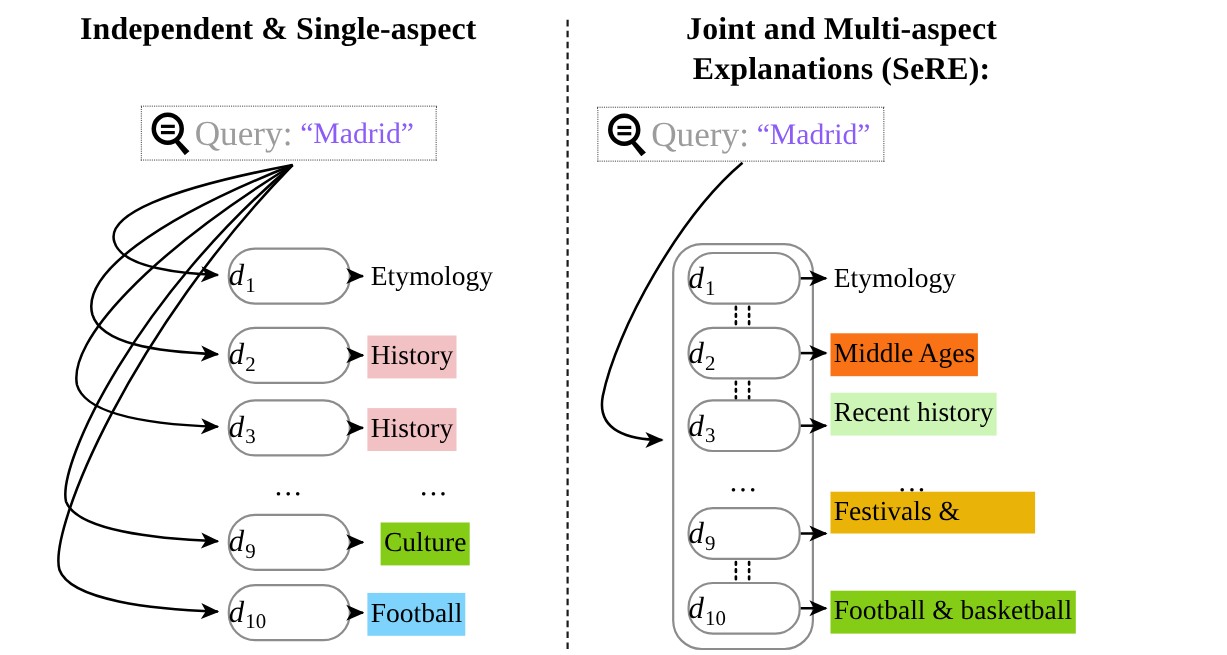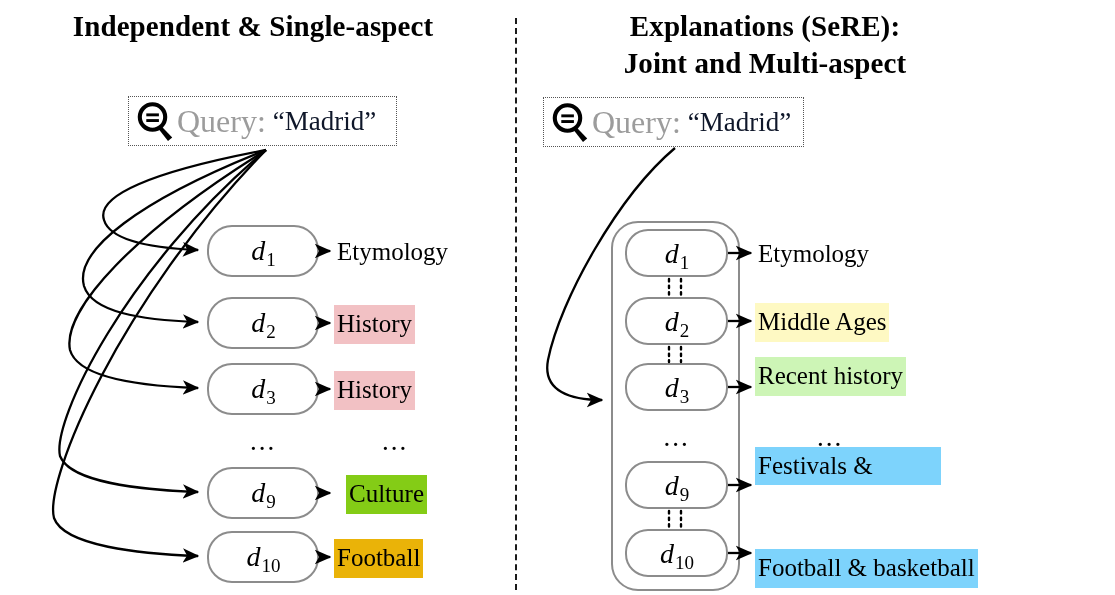--- a/index.html
+++ b/index.html
@@ -59,21 +59,21 @@
 
   .mag-icon { flex: 0 0 auto; width: 40px; height: 40px; display:block; }
   .query-label {
     color: #9c9c9c;
     font-size: 32px;
     line-height: 30px;
     margin-left: 1px;
     white-space: nowrap;
   }
   .query-value {
-    color: #0f172a;
+    color: #8b5cf6;
     font-size: 27px;
     line-height: 30px;
     margin-left: 7px;
     white-space: nowrap;
   }
 
   
   #overlay {
     position: absolute;
     left: 0; top: 0;
@@ -91,21 +91,20 @@
   }
   .aspect.hl-none  { background: transparent; }
   .aspect.two-line { white-space: normal; line-height: 35px; }
 
   
   .doc-id {
     position: absolute;
     font-style: italic;
     font-size: 28px;
     line-height: 30px;
-    text-align: center;
     white-space: nowrap;
   }
   .doc-id sub {
     font-style: normal;
     font-size: 19px;
     vertical-align: baseline;
     position: relative;
     top: 6px;
     left: 1px;
   }
@@ -124,22 +123,22 @@
 </head>
 <body>
 
 <div id="figure">
 
   <div id="title-left" class="panel-title">
     <div>Independent &amp; Single-aspect</div>
   </div>
 
   <div id="title-right" class="panel-title">
+    <div>Joint and Multi-aspect</div>
     <div>Explanations (SeRE):</div>
-    <div>Joint and Multi-aspect</div>
   </div>
 
   <div id="divider"></div>
 
   <div id="query-left" class="query-box">
     <svg class="mag-icon" viewBox="0 0 40 40">
       <circle cx="16.5" cy="16" r="12.7" fill="none" stroke="#000" stroke-width="4.1"></circle>
       <rect x="10.3" y="12.4" width="12.6" height="2.9" fill="#000"></rect>
       <rect x="10.3" y="18.1" width="12.6" height="2.9" fill="#000"></rect>
       <path d="M25.2 25.0 L36.2 36.6 L32.0 40.0 L22.2 27.6 Z" fill="#000"></path>
@@ -238,21 +237,21 @@
     <span>d</span><sub>10</sub>
   </div>
 
   <div class="ellipsis" style="left:208px; top:428px; width:110px;">...</div>
   <div class="ellipsis" style="left:340px; top:428px; width:110px;">...</div>
 
   <div class="aspect hl-none" style="left:334px; top:233px;">Etymology</div>
   <div class="aspect" style="left:334px; top:305px; background:#f2c1c4;">History</div>
   <div class="aspect" style="left:334px; top:371px; background:#f2c1c4;">History</div>
   <div class="aspect" style="left:346px; top:475px; background:#84cc16;">Culture</div>
-  <div class="aspect" style="left:334px; top:539px; background:#eab308;">Football</div>
+  <div class="aspect" style="left:334px; top:539px; background:#7dd3fc;">Football</div>
 
   <div class="doc-id" style="left:626px; top:239px; width:101px;">
     <span>d</span><sub>1</sub>
   </div>
   <div class="doc-id" style="left:626px; top:307px; width:101px;">
     <span>d</span><sub>2</sub>
   </div>
   <div class="doc-id" style="left:626px; top:373px; width:101px;">
     <span>d</span><sub>3</sub>
   </div>
@@ -260,20 +259,20 @@
     <span>d</span><sub>9</sub>
   </div>
   <div class="doc-id" style="left:626px; top:539px; width:101px;">
     <span>d</span><sub>10</sub>
   </div>
 
   <div class="ellipsis" style="left:626px; top:424px; width:101px;">...</div>
   <div class="ellipsis" style="left:775px; top:424px; width:110px;">...</div>
 
   <div class="aspect hl-none" style="left:755px; top:235px;">Etymology</div>
-  <div class="aspect" style="left:755px; top:303px; background:#fef9c3;">Middle Ages</div>
+  <div class="aspect" style="left:755px; top:303px; background:#f97316;">Middle Ages</div>
   <div class="aspect" style="left:755px; top:357px; background:#cdf5b6;">Recent history</div>
-  <div class="aspect two-line" style="left:755px; top:447px; background:#7dd3fc; width:180px;">
+  <div class="aspect two-line" style="left:755px; top:447px; background:#eab308; width:180px;">
     <span>Festivals &amp;</span><br>
   </div>
-  <div class="aspect" style="left:755px; top:549px; background:#7dd3fc;">Football &amp; basketball</div>
+  <div class="aspect" style="left:755px; top:537px; background:#84cc16;">Football &amp; basketball</div>
 
 </div>
 
 </body></html>

